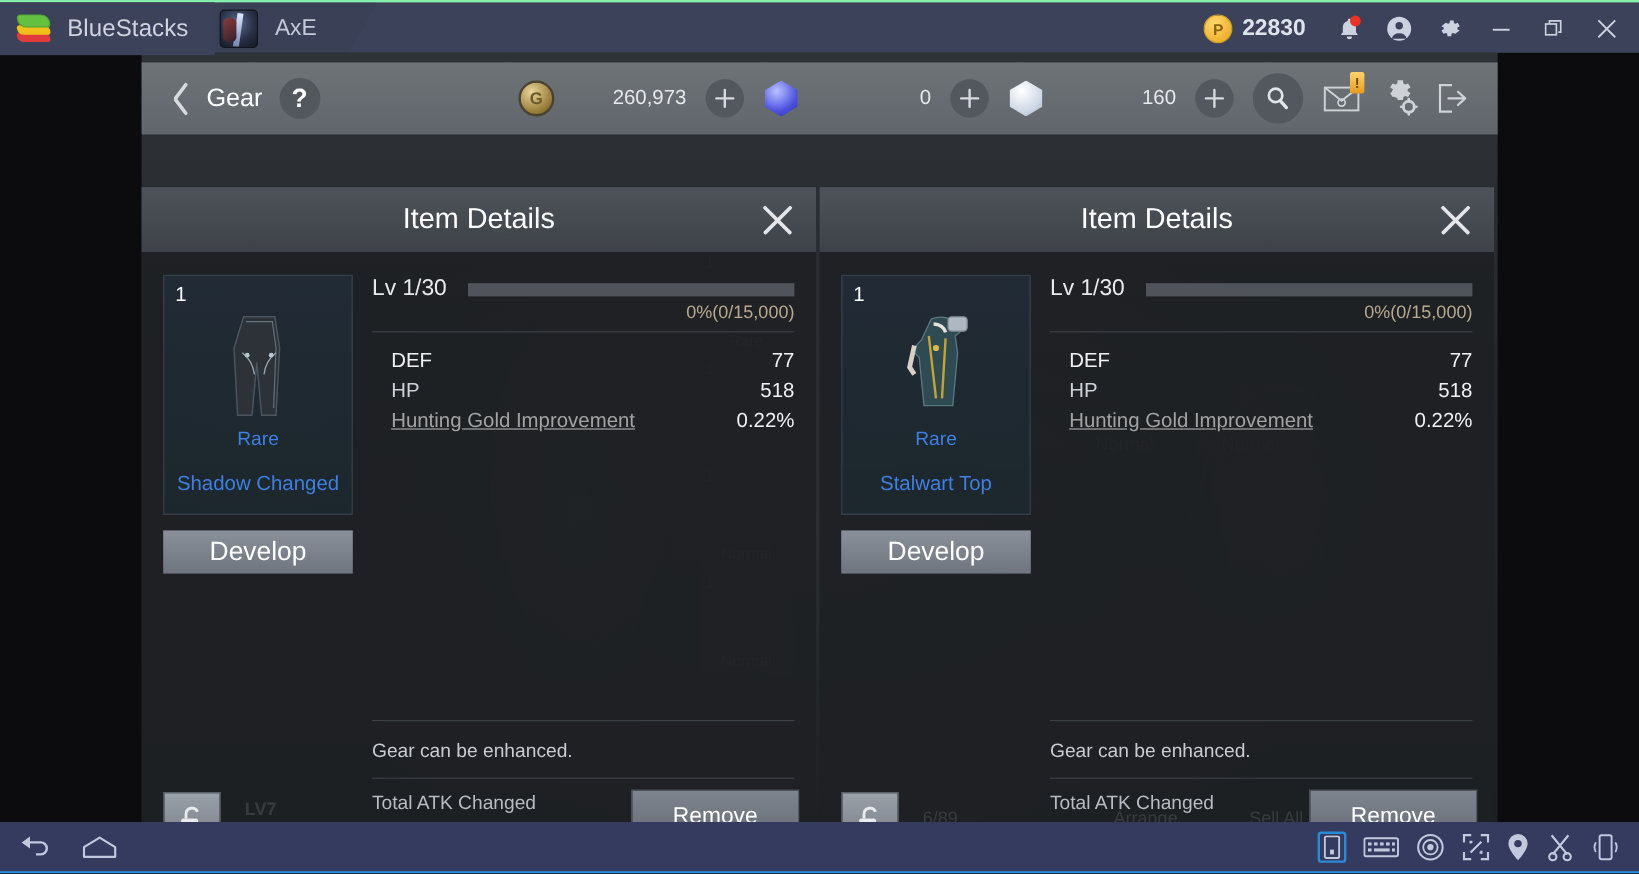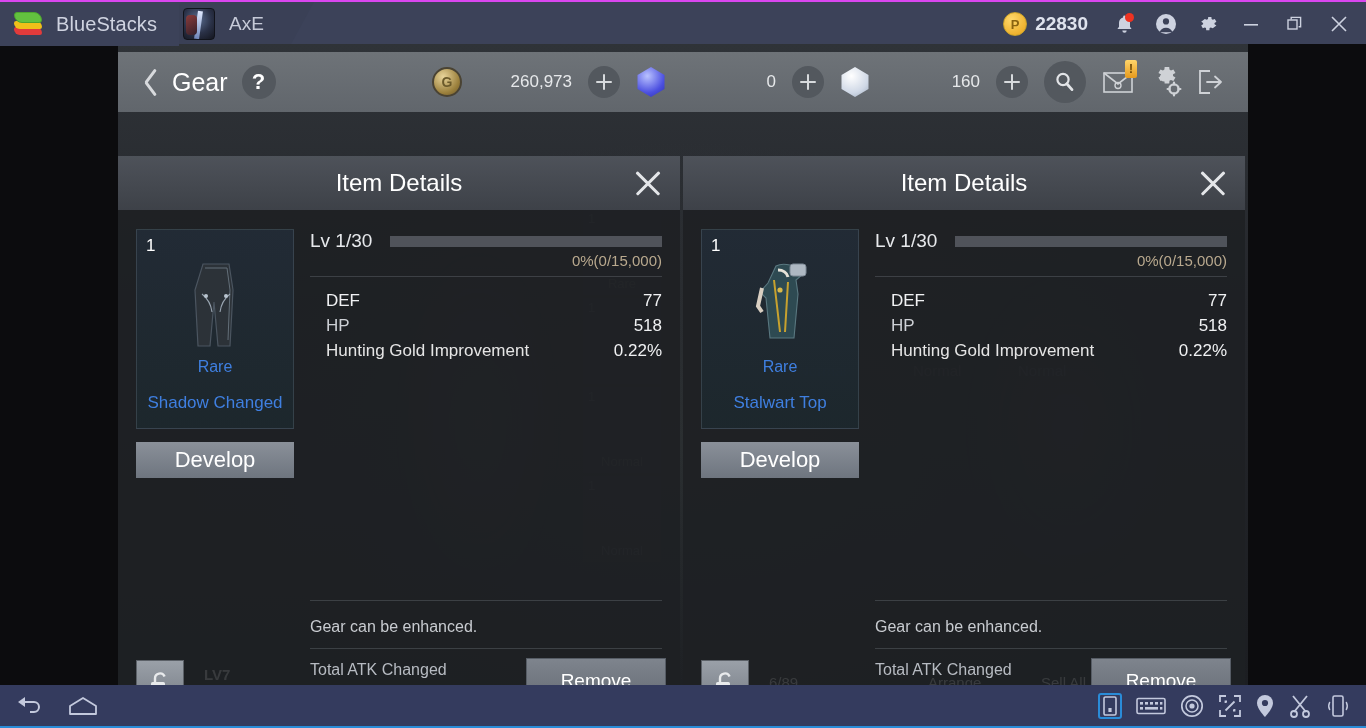--- a/index.html
+++ b/index.html
@@ -8,21 +8,21 @@
     background: #000;
     font-family: "Liberation Sans", sans-serif;
     overflow: hidden;
   }
   #root { position: relative; width: 1366px; height: 728px; }
 
   
   .bs-titlebar {
     position: absolute; left: 0; top: 0; width: 1366px; height: 46px;
     background: #3c4259;
-    border-top: 2px solid #d946ef;
+    border-top: 2px solid #86efac;
     display: flex; align-items: stretch;
   }
   .bs-brand {
     display: flex; align-items: center; gap: 12px;
     padding: 0 22px 0 14px; position: relative; z-index: 4;
     background: #3c4259;
   }
   .bs-logo { width: 30px; height: 26px; position: relative; }
   .bs-logo i { position: absolute; left: 0; border-radius: 3px 8px 3px 8px; }
   .bs-logo .l1 { width: 28px; height: 8px; top: 16px; background: #e23b3b; }
@@ -117,21 +117,21 @@
     background: linear-gradient(to bottom, #6e7378, #61666c);
     display: flex; align-items: center; padding: 0 14px;
   }
   .back-chevron { width: 34px; height: 40px; position: relative; margin-right: 6px;}
   .back-chevron::before, .back-chevron::after {
     content: ""; position: absolute; left: 12px; width: 3px; height: 17px;
     background: #d8dadd; border-radius: 2px;
   }
   .back-chevron::before { top: 4px; transform: rotate(37deg); transform-origin: bottom; }
   .back-chevron::after { top: 20px; transform: rotate(-37deg); transform-origin: top; }
-  .gear-title { color: #fff; font-size: 25px; margin-right: 14px; }
+  .gear-title { color: #fff; font-size: 21px; margin-right: 14px; }
   .help-btn {
     width: 34px; height: 34px; border-radius: 50%; background: #53585e;
     color: #fff; font-size: 22px; font-weight: bold;
     display: flex; align-items: center; justify-content: center;
   }
   .hdr-right { margin-left: auto; display: flex; align-items: center; gap: 0; }
   .cur-group { display: flex; align-items: center; margin-right: 6px; }
   .cur-icon { width: 30px; height: 30px; border-radius: 50%; flex: none; }
   .cur-gold {
     background: radial-gradient(circle at 35% 30%, #e8d49a, #9b803c 65%, #6a5527);
@@ -230,21 +230,21 @@
     position: absolute; right: 0; top: 22px; color: #b9a98e; font-size: 15px;
   }
   .divider { position: absolute; left: 192px; right: 18px; height: 1px; background: rgba(140,146,155,.28); }
 
   .stat-rows { position: absolute; left: 208px; top: 78px; right: 18px; }
   .stat-row { display: flex; justify-content: space-between; line-height: 25px; }
   .stat-label { font-size: 17px; }
   .stat-val { font-size: 17px; }
   .s-white { color: #f0f1f3; }
   .s-dim { color: #cdd0d5; }
-  .s-blue { color: #e5e5e5; }
+  .s-blue { color: #a3a3a3; text-decoration: underline; }
 
   .enh-note {
     position: absolute; left: 192px; right: 18px; top: 408px;
     color: #c8cbd0; font-size: 16px;
   }
   .tot-rows { position: absolute; left: 192px; right: 18px; top: 448px; }
   .tot-row { display: flex; align-items: baseline; line-height: 23px; }
   .tot-label { color: #b7bbc2; font-size: 16px; flex: 1; }
   .tot-val { color: #eceef1; font-size: 16px; width: 90px; text-align: left; }
   .tot-delta { color: #3fbfbf; font-size: 16px; width: 26px; text-align: right; }

